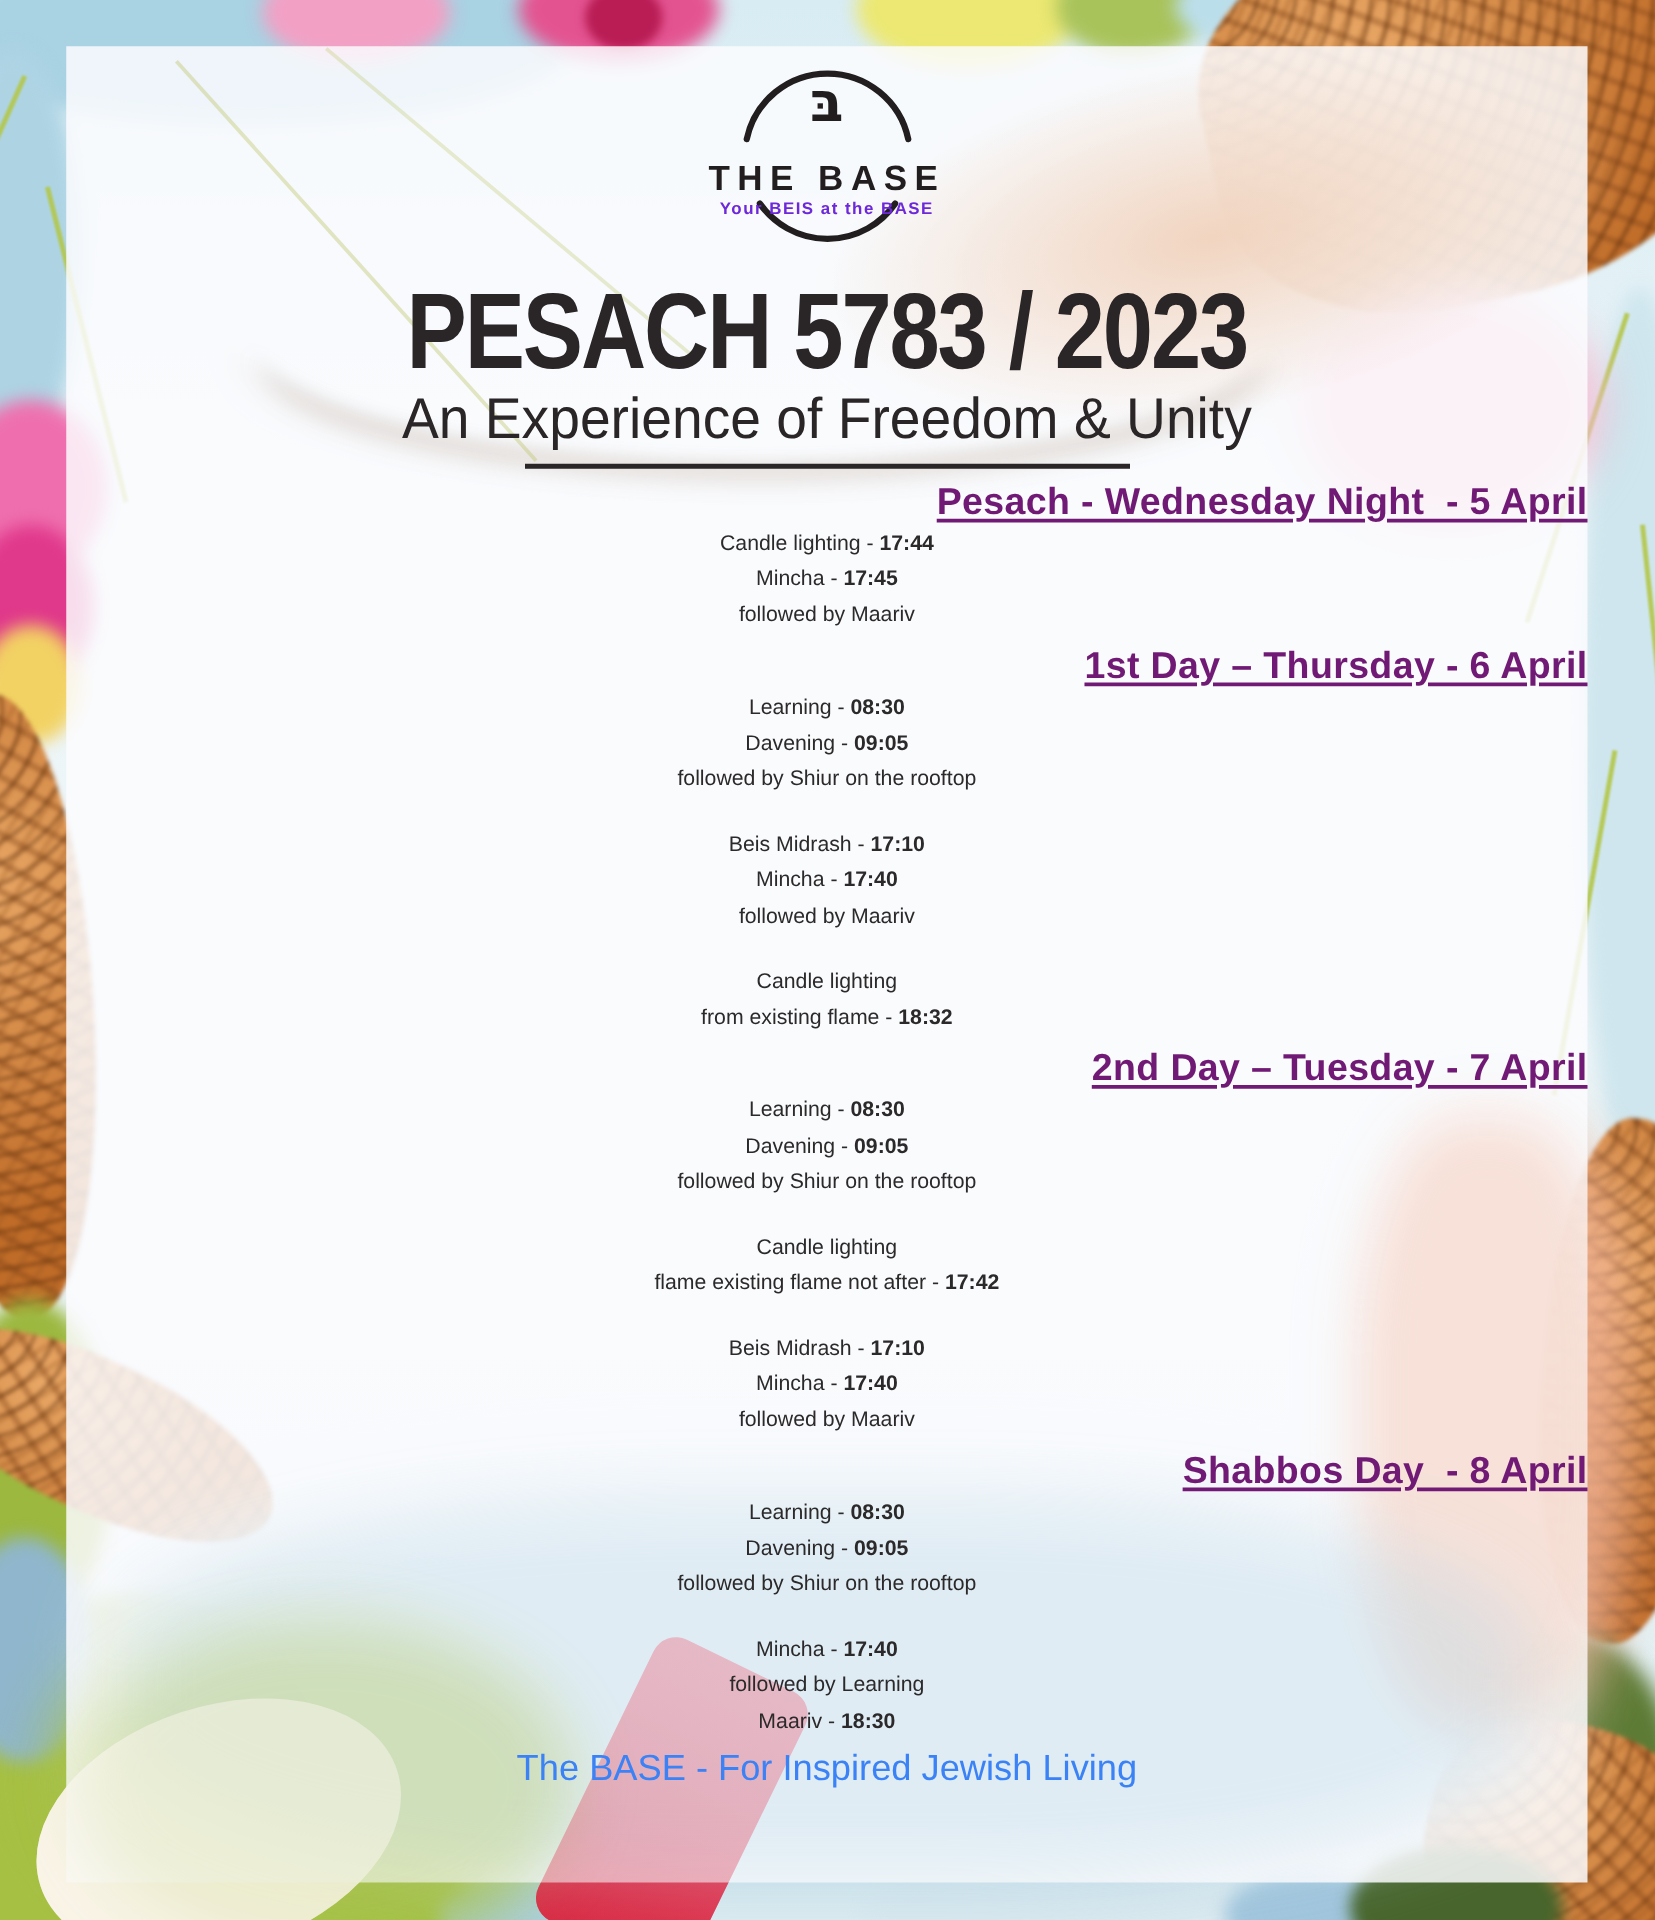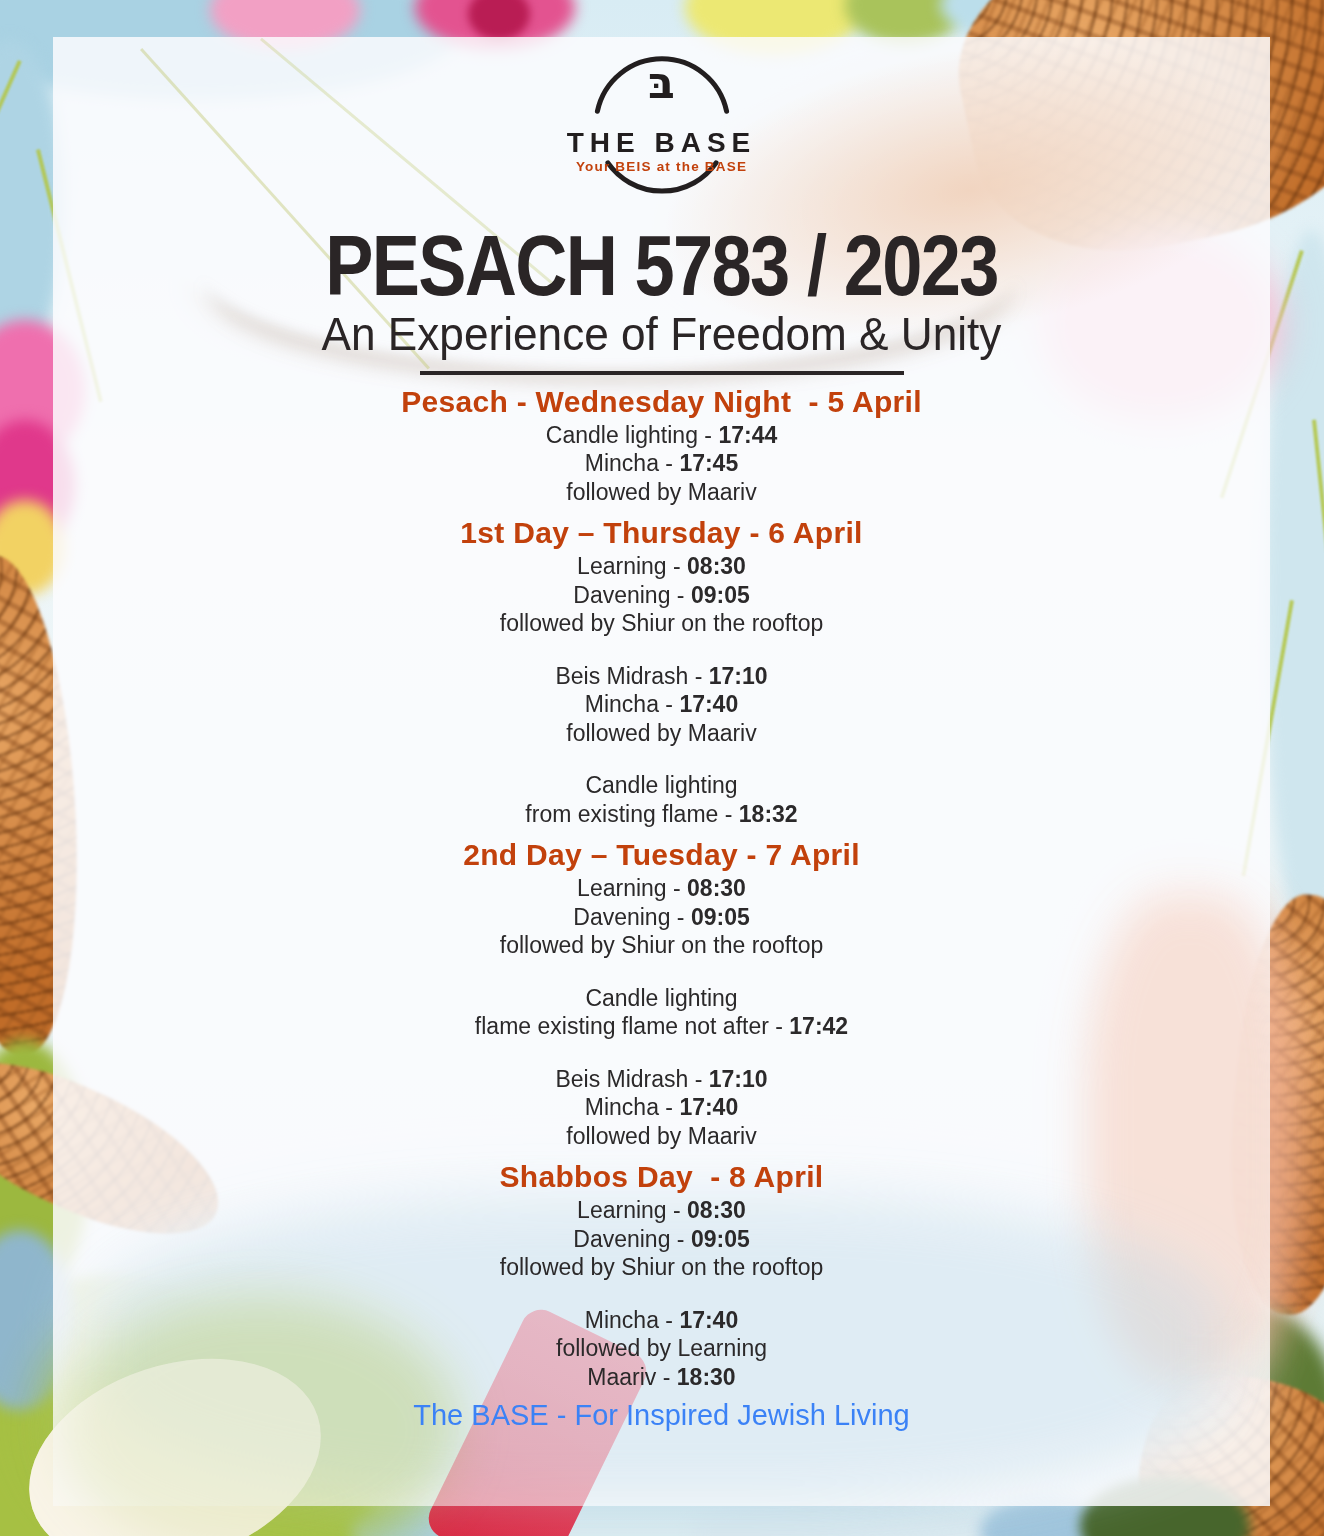--- a/index.html
+++ b/index.html
@@ -87,31 +87,31 @@
   .o-stem2{left:260px;top:40px;width:3px;height:380px;background:rgba(196,202,120,0.35);transform:rotate(-50deg);transform-origin:top left;}
   
   .content{position:absolute;left:53px;top:37px;right:54px;bottom:30px;z-index:4;text-align:center;}
   .logo{position:relative;width:190px;height:160px;margin:16px auto 0;}
   .logo svg{position:absolute;left:10px;top:0;}
   .logo-letter{position:absolute;left:0;right:0;top:8px;font-family:"DejaVu Sans",sans-serif;
       font-size:44px;font-weight:700;color:#221e1f;line-height:1;}
   .logo-name{position:absolute;left:0;right:0;top:74px;font-size:28px;font-weight:700;
       letter-spacing:6px;color:#221e1f;white-space:nowrap;}
   .logo-tagline{position:absolute;left:0;right:0;top:106px;font-size:13.5px;font-weight:700;
-      letter-spacing:1.2px;color:#c2410c;white-space:nowrap;}
+      letter-spacing:1.2px;color:#6d28d9;white-space:nowrap;}
   .title{margin:10px 0 0;font-size:86px;font-weight:700;letter-spacing:-2px;line-height:0.98;
       color:#2a2526;transform:scaleX(0.84);white-space:nowrap;}
   .subtitle{margin:2px 0 0;font-size:46px;font-weight:400;line-height:1.12;color:#2a2526;
       transform:scaleX(0.96);white-space:nowrap;}
   .rule{width:484px;height:4px;background:#2a2526;margin:10px auto 0;}
-  .sec-h{font-size:30px;font-weight:700;margin:10px 0 2px;color:#c2410c;letter-spacing:0.3px;
-      text-decoration-thickness:2.5px;text-underline-offset:4px;white-space:pre-wrap;}
+  .sec-h{font-size:30px;font-weight:700;margin:10px 0 2px;color:#701a75;letter-spacing:0.3px;
+      text-decoration:underline;text-decoration-thickness:2.5px;text-underline-offset:4px;white-space:pre-wrap;text-align:right;}
   .grp{margin-top:2px;}
   .grp + .grp{margin-top:24px;}
-  .line{font-size:23px;line-height:28.5px;color:#2b292a;}
+  .line{font-size:17px;line-height:28.5px;color:#2b292a;}
   .tm{font-weight:700;}
   .footer-line{font-size:29px;margin-top:8px;color:#3b82f6;}
 </style>
 </head>
 <body>
 
 <div class="poster">
   <div class="bg">
     <div class="blob b1"></div>
     <div class="blob b2"></div>

